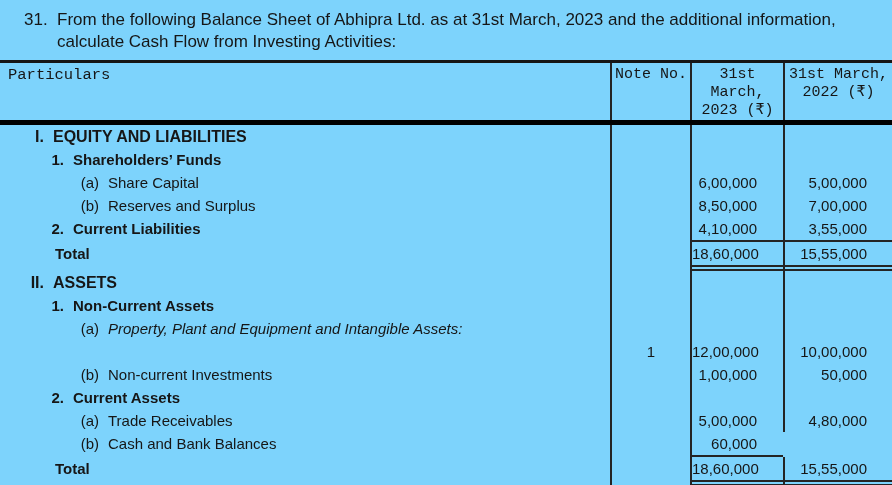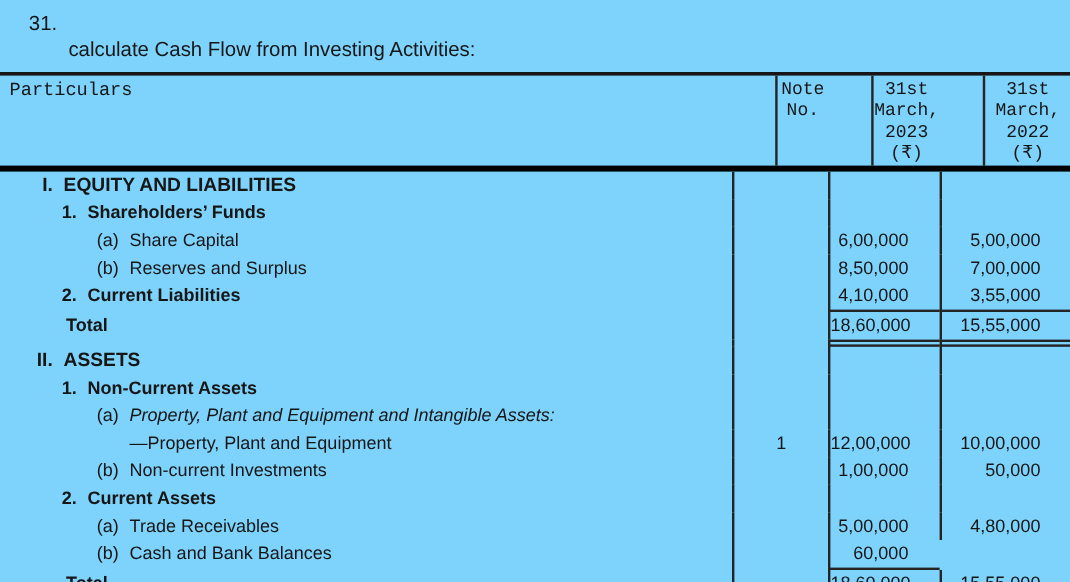--- a/index.html
+++ b/index.html
@@ -43,21 +43,21 @@
   .cell { min-height: 23px; line-height: 23px; }
   .c-note, .c-a23, .c-a22 { border-left: 2px solid #242424; }
   .c-note { text-align: center; }
   .num { text-align: right; padding-right: 26px; }
   .c-a22.num { padding-right: 25px; }
 
   
   .thead { border-bottom: 5px solid #000000; font-family: Liberation Mono, monospace; }
   .thead .cell { min-height: 40px; padding-top: 3px; line-height: 18px; }
   .thead .c-part { padding-left: 8px; font-size: 15.5px; }
-  .thead .c-note, .thead .c-a23, .thead .c-a22 { text-align: center; margin-left: 36px; }
+  .thead .c-note, .thead .c-a23, .thead .c-a22 { text-align: center; }
 
   
   .c-part { display: flex; }
   .mk { flex: none; text-align: right; }
   .lb { margin-left: 9px; white-space: nowrap; }
 
   .lv-section { font-weight: bold; font-size: 16px; }
   .lv-section .mk { width: 44px; }
   .lv-group  { font-weight: bold; }
   .lv-group .mk { width: 64px; }
@@ -75,21 +75,21 @@
   }
 </style>
 </head>
 <body>
 
 <div class="page">
 
   <div class="question">
     <span class="qnum">31.</span>
     <div class="qtext">
-      <br>
+      <span>From the following Balance Sheet of Abhipra Ltd. as at 31st March, 2023 and the additional information,</span><br>
       <span>calculate Cash Flow from Investing Activities:</span>
     </div>
   </div>
 
   <div class="bstable">
 
     <div class="trow thead">
       <div class="cell c-part">Particulars</div>
       <div class="cell c-note">Note No.</div>
       <div class="cell c-a23">
@@ -195,21 +195,20 @@
           <span class="lb">Property, Plant and Equipment and Intangible Assets:</span>
         </div>
       <div class="cell c-note"></div>
       <div class="cell c-a23 num"></div>
       <div class="cell c-a22 num"></div>
     </div>
 
     <div class="trow">
       <div class="cell c-part lv-cont">
           <span class="mk"></span>
-          <span class="lb">—Property, Plant and Equipment</span>
         </div>
       <div class="cell c-note">1</div>
       <div class="cell c-a23 num">12,00,000</div>
       <div class="cell c-a22 num">10,00,000</div>
     </div>
 
     <div class="trow">
       <div class="cell c-part lv-item">
           <span class="mk">(b)</span>
           <span class="lb">Non-current Investments</span>

